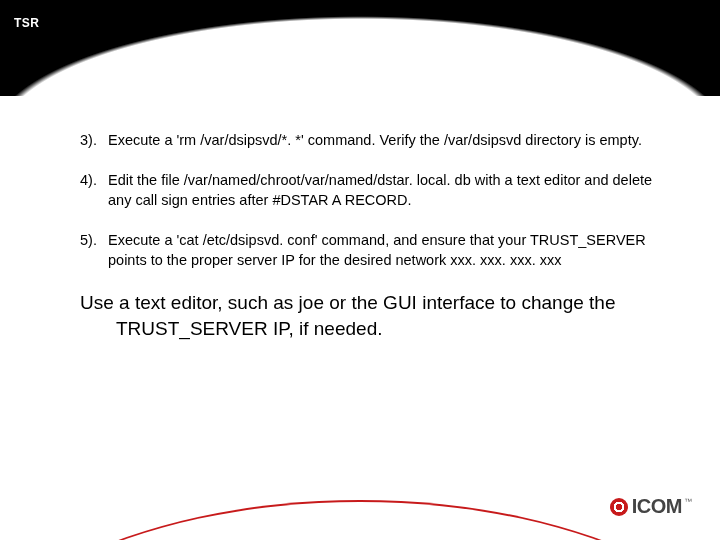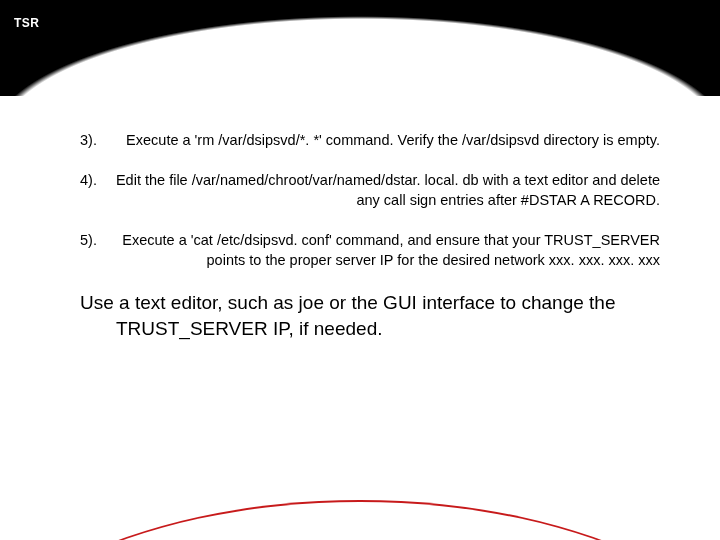--- a/index.html
+++ b/index.html
@@ -22,21 +22,20 @@
   }
   .item {
     font-size: 14.5px; line-height: 1.38; margin-bottom: 20px;
     display: flex;
   }
   .num {
     flex: 0 0 auto; min-width: 28px; padding-right: 6px;
   }
   .body {
     flex: 1 1 auto;
-    text-align: right;
   }
   .closing {
     font-size: 19px; line-height: 1.38; margin-top: 2px;
     padding-left: 0;
   }
   .closing .hang {
     display: block; padding-left: 36px; text-indent: -36px;
   }
   .footer {
     position: absolute; left: 0; bottom: 0; width: 720px; height: 60px;
@@ -85,15 +84,20 @@
       <div class="body">Execute a 'cat /etc/dsipsvd. conf' command, and ensure that your TRUST_SERVER points to the proper server IP for the desired network xxx. xxx. xxx. xxx</div>
     </div>
 
     <div class="closing">
       <span class="hang">Use a text editor, such as joe or the GUI interface to change the TRUST_SERVER IP, if needed.</span>
     </div>
   </div>
 
   <div class="footer">
     <div class="curve"></div>
+    <div class="icom-logo">
+      <div class="icom-bullseye"></div>
+      <div class="icom-text">ICOM</div>
+      <div class="icom-tm">™</div>
+    </div>
   </div>
 
 </div>
 
 </body></html>

